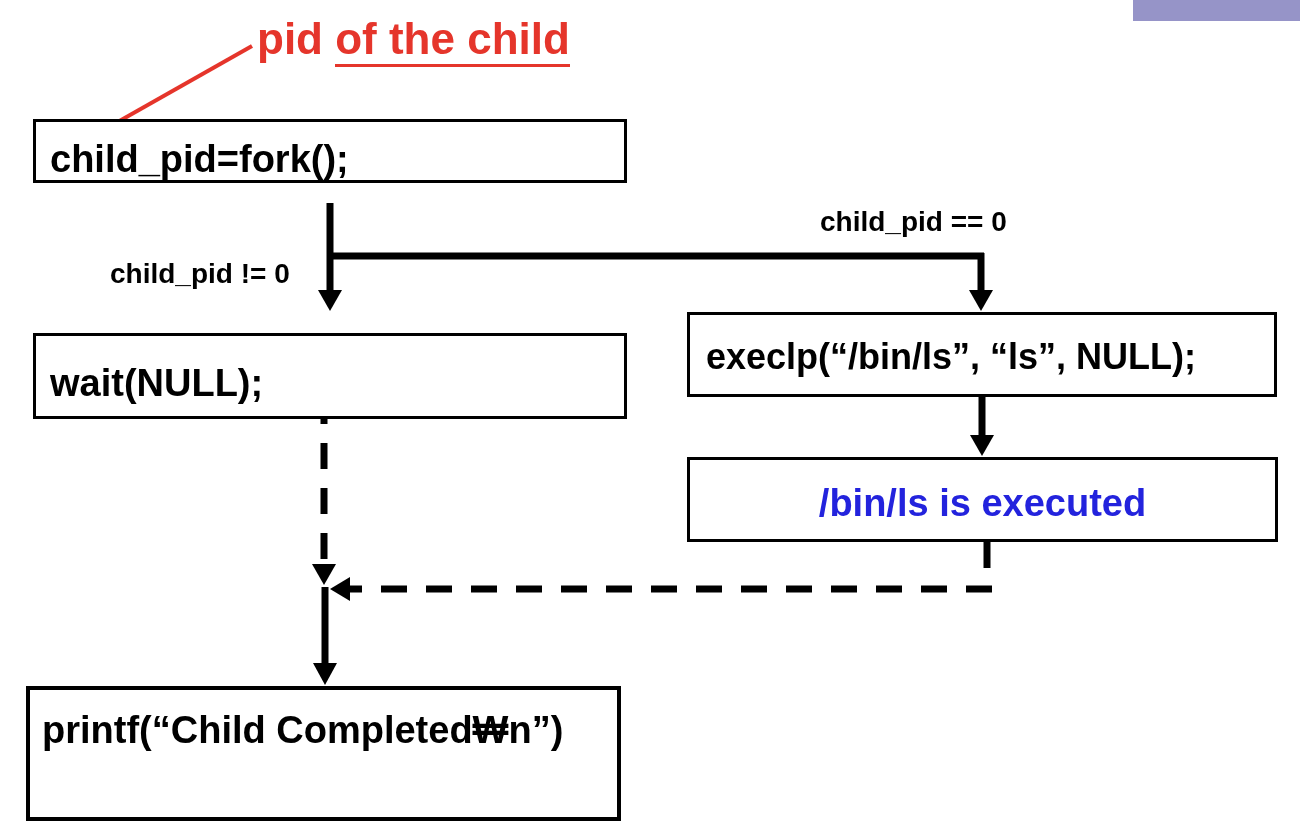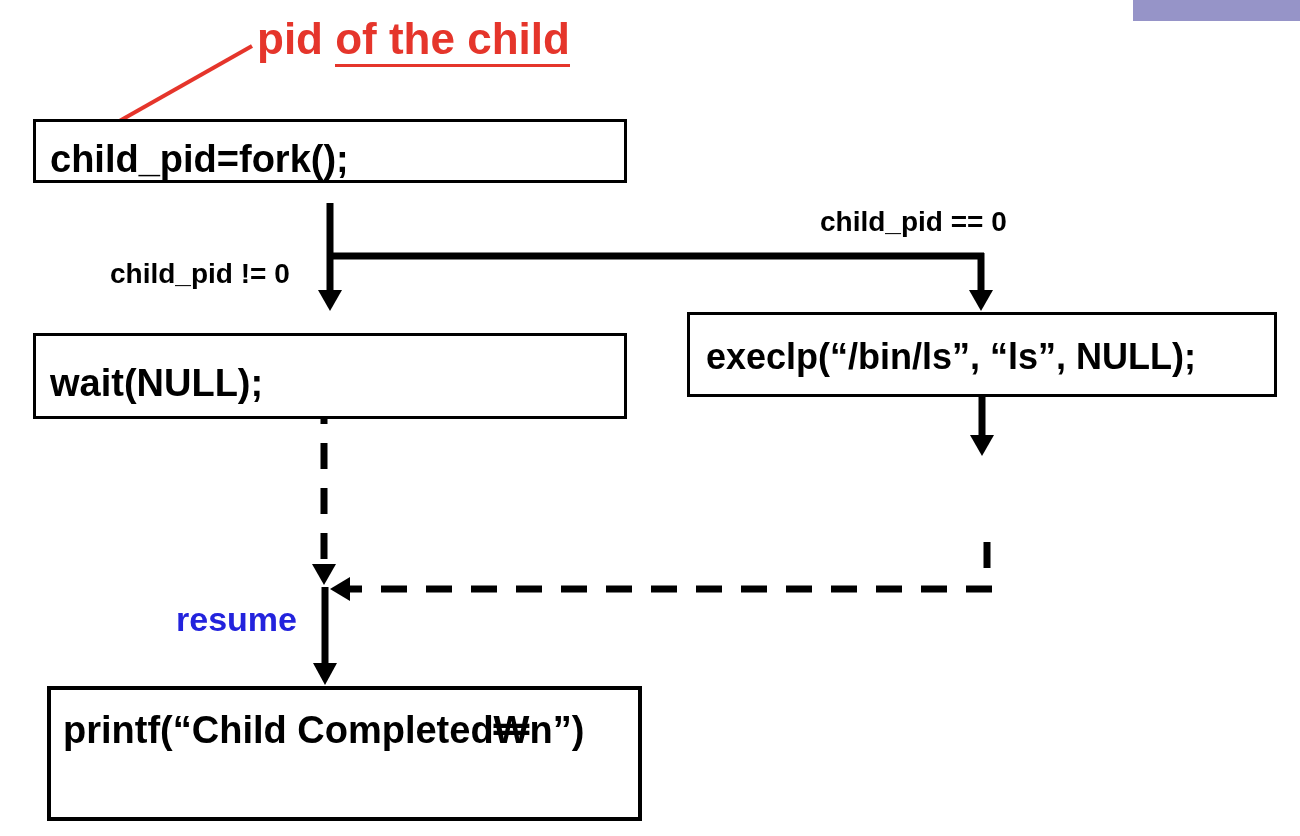--- a/index.html
+++ b/index.html
@@ -19,21 +19,21 @@
   .pbox{
     position:absolute;background:#ffffff;border:3px solid var(--ink);
     display:flex;align-items:center;box-sizing:border-box;
     font-size:38px;white-space:nowrap;
   }
   .box-fork  {left:33px;  top:119px; width:594px; height:64px; padding:16px 0 0 14px;}
   .box-wait  {left:33px;  top:312px; width:594px; height:86px; padding:14px 0 0 14px;margin-top:21px;}
   .box-exec  {left:687px; top:312px; width:590px; height:85px; padding:4px 0 0 16px; font-size:36px;}
   .box-binls {left:687px; top:457px; width:591px; height:85px; padding-top:8px;
               justify-content:center;color:var(--blue);}
-  .box-printf{left:47px;  top:686px; width:595px; height:135px; border-width:4px;
+  .box-printf{left:26px;  top:686px; width:595px; height:135px; border-width:4px;
               display:block;padding:14px 0 0 12px;line-height:52px;}
   .lbl{position:absolute;font-size:28px;white-space:nowrap;}
   .lbl-ne{left:110px;top:258px;}
   .lbl-eq{left:820px;top:206px;}
   .lbl-resume{left:176px;top:600px;color:var(--blue);font-size:34px;}
   .annotation{
     position:absolute;left:257px;top:14px;color:var(--red);
     font-size:44px;white-space:nowrap;
   }
   .annotation .u{border-bottom:3px solid var(--red);padding-bottom:1px;}
@@ -104,20 +104,22 @@
   <div class="lbl lbl-eq">child_pid == 0</div>
 
   <div class="pbox box-wait">
       <span>wait(NULL);</span>
     </div>
 
   <div class="pbox box-exec">
       <span>execlp(“/bin/ls”, “ls”, NULL);</span>
     </div>
 
+  <div class="pbox box-binls">
+      <span>/bin/ls is executed</span>
+    </div>
 
-  <div class="lbl lbl-resume">resume</div>
 
   <div class="pbox box-printf">
     <div>printf(“Child Completed₩n”)</div>
   </div>
 
 </div>
 
 </body></html>

